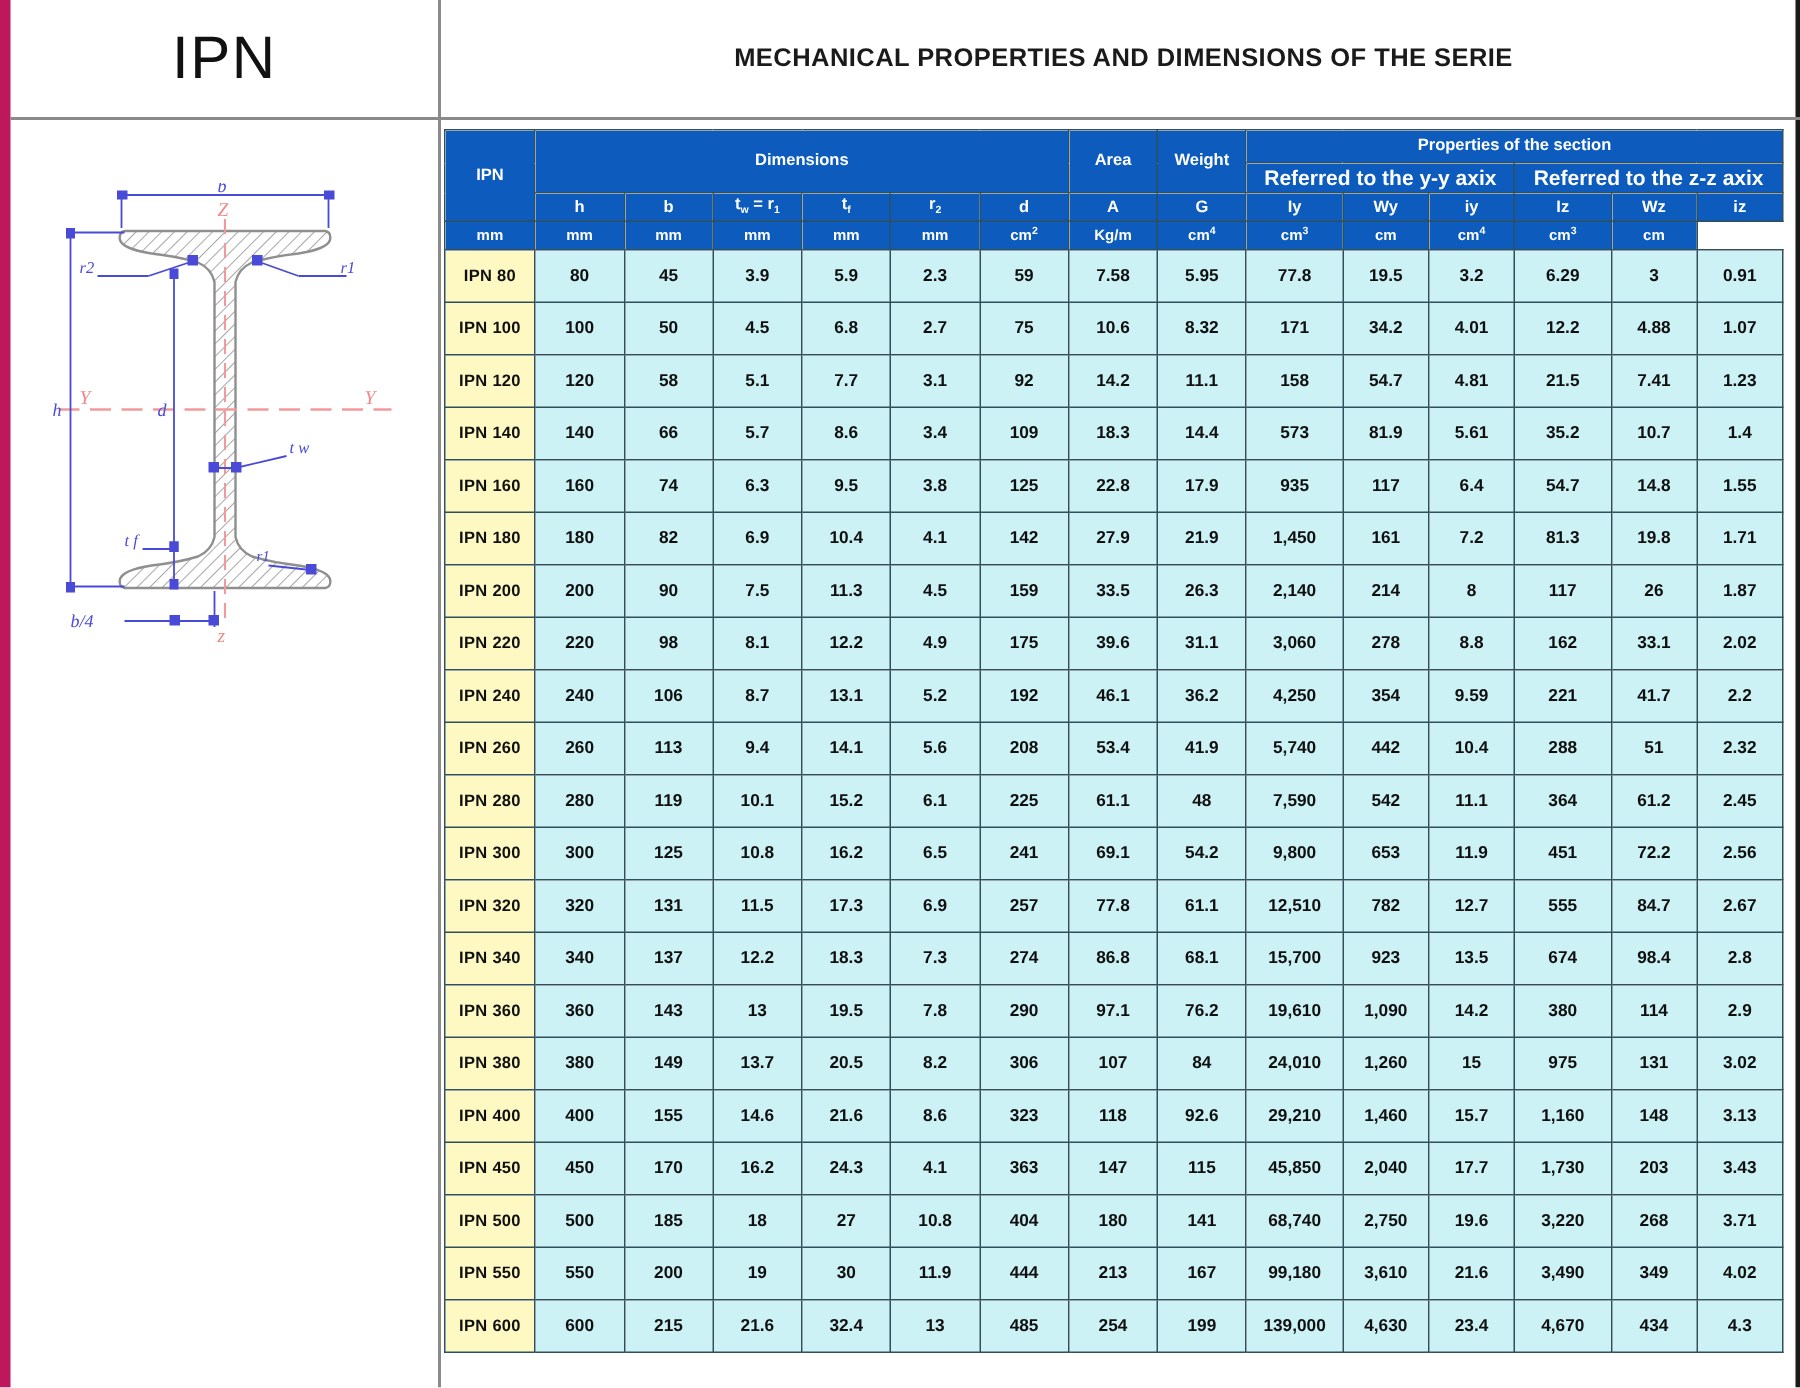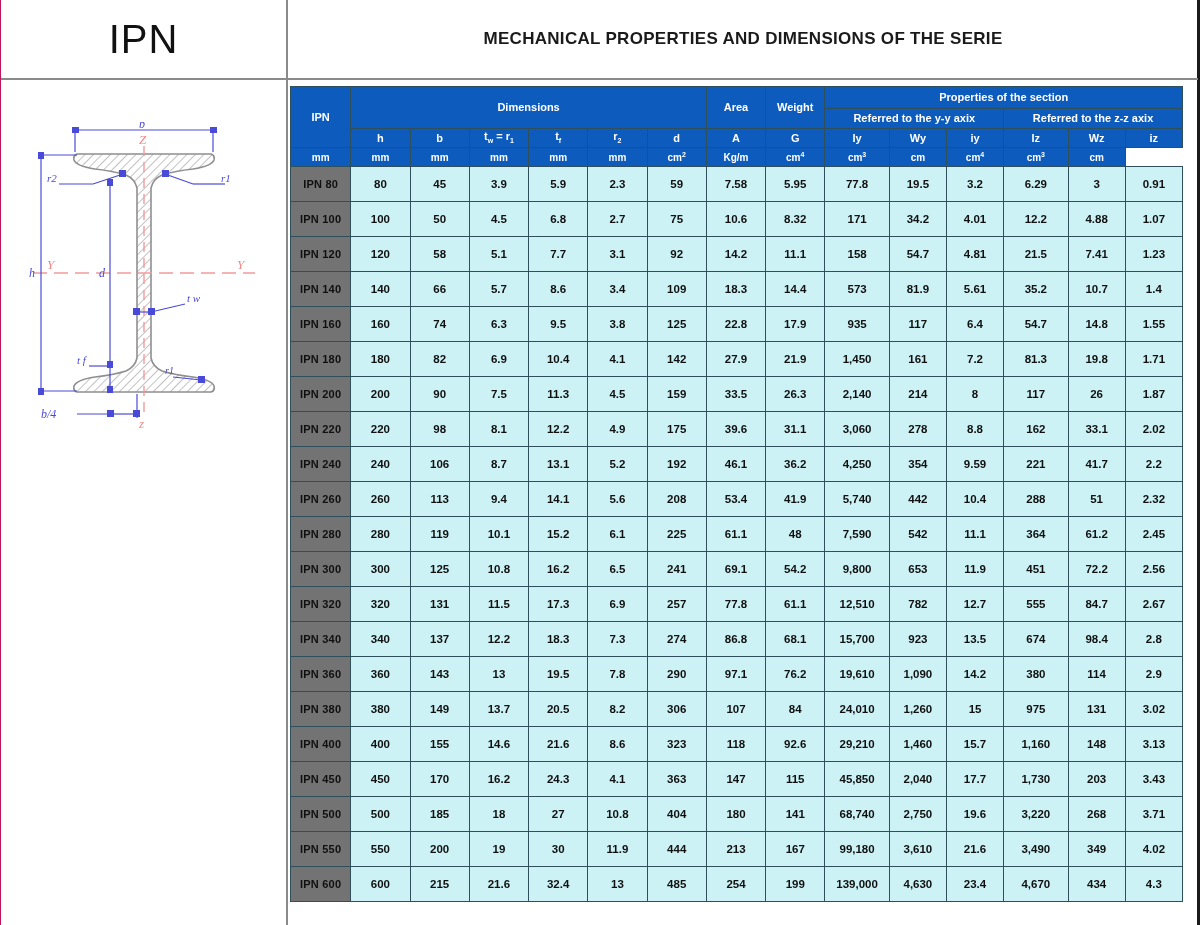--- a/index.html
+++ b/index.html
@@ -11,21 +11,21 @@
     width: 1200px;
     height: 925px;
     font-family: "Liberation Sans", sans-serif;
     overflow: hidden;
   }
   .sheet {
     position: relative;
     width: 1200px;
     height: 925px;
     box-sizing: border-box;
-    border-left: 1px solid #be185d;
+    border-left: 7px solid #be185d;
     border-right: 3px solid #1a1a1a;
     background: #fff;
   }
 
   
   .left-col {
     position: absolute;
     left: 0;
     top: 0;
     width: 287px;
@@ -103,32 +103,32 @@
     white-space: nowrap;
   }
   .hd {
     background: #0d5cbd;
     color: #ffffff;
     font-weight: bold;
     font-size: 11px;
     line-height: 1.15;
     margin-top: 12px;
   }
-  .hd.small { font-size: 11px; }
+  .hd.small { font-size: 14px; }
   .hd.unit  { font-weight: bold; font-size: 10px; }
   .hd-group { height: 22px; }
   .hd-sub   { height: 20px; }
   .hd-sym   { height: 19px; }
   .hd-unit  { height: 19px; }
 
   .hd sup { font-size: 7px; vertical-align: super; }
   .hd sub { font-size: 7px; vertical-align: sub; }
 
   td.name {
-    background: #737373;
+    background: #fef9c3;
     color: #101010;
     font-weight: bold;
     font-size: 11px;
     letter-spacing: 0.2px;
   }
   td.val {
     background: #ccf2f5;
     color: #101010;
     font-weight: bold;
     font-size: 11.5px;

